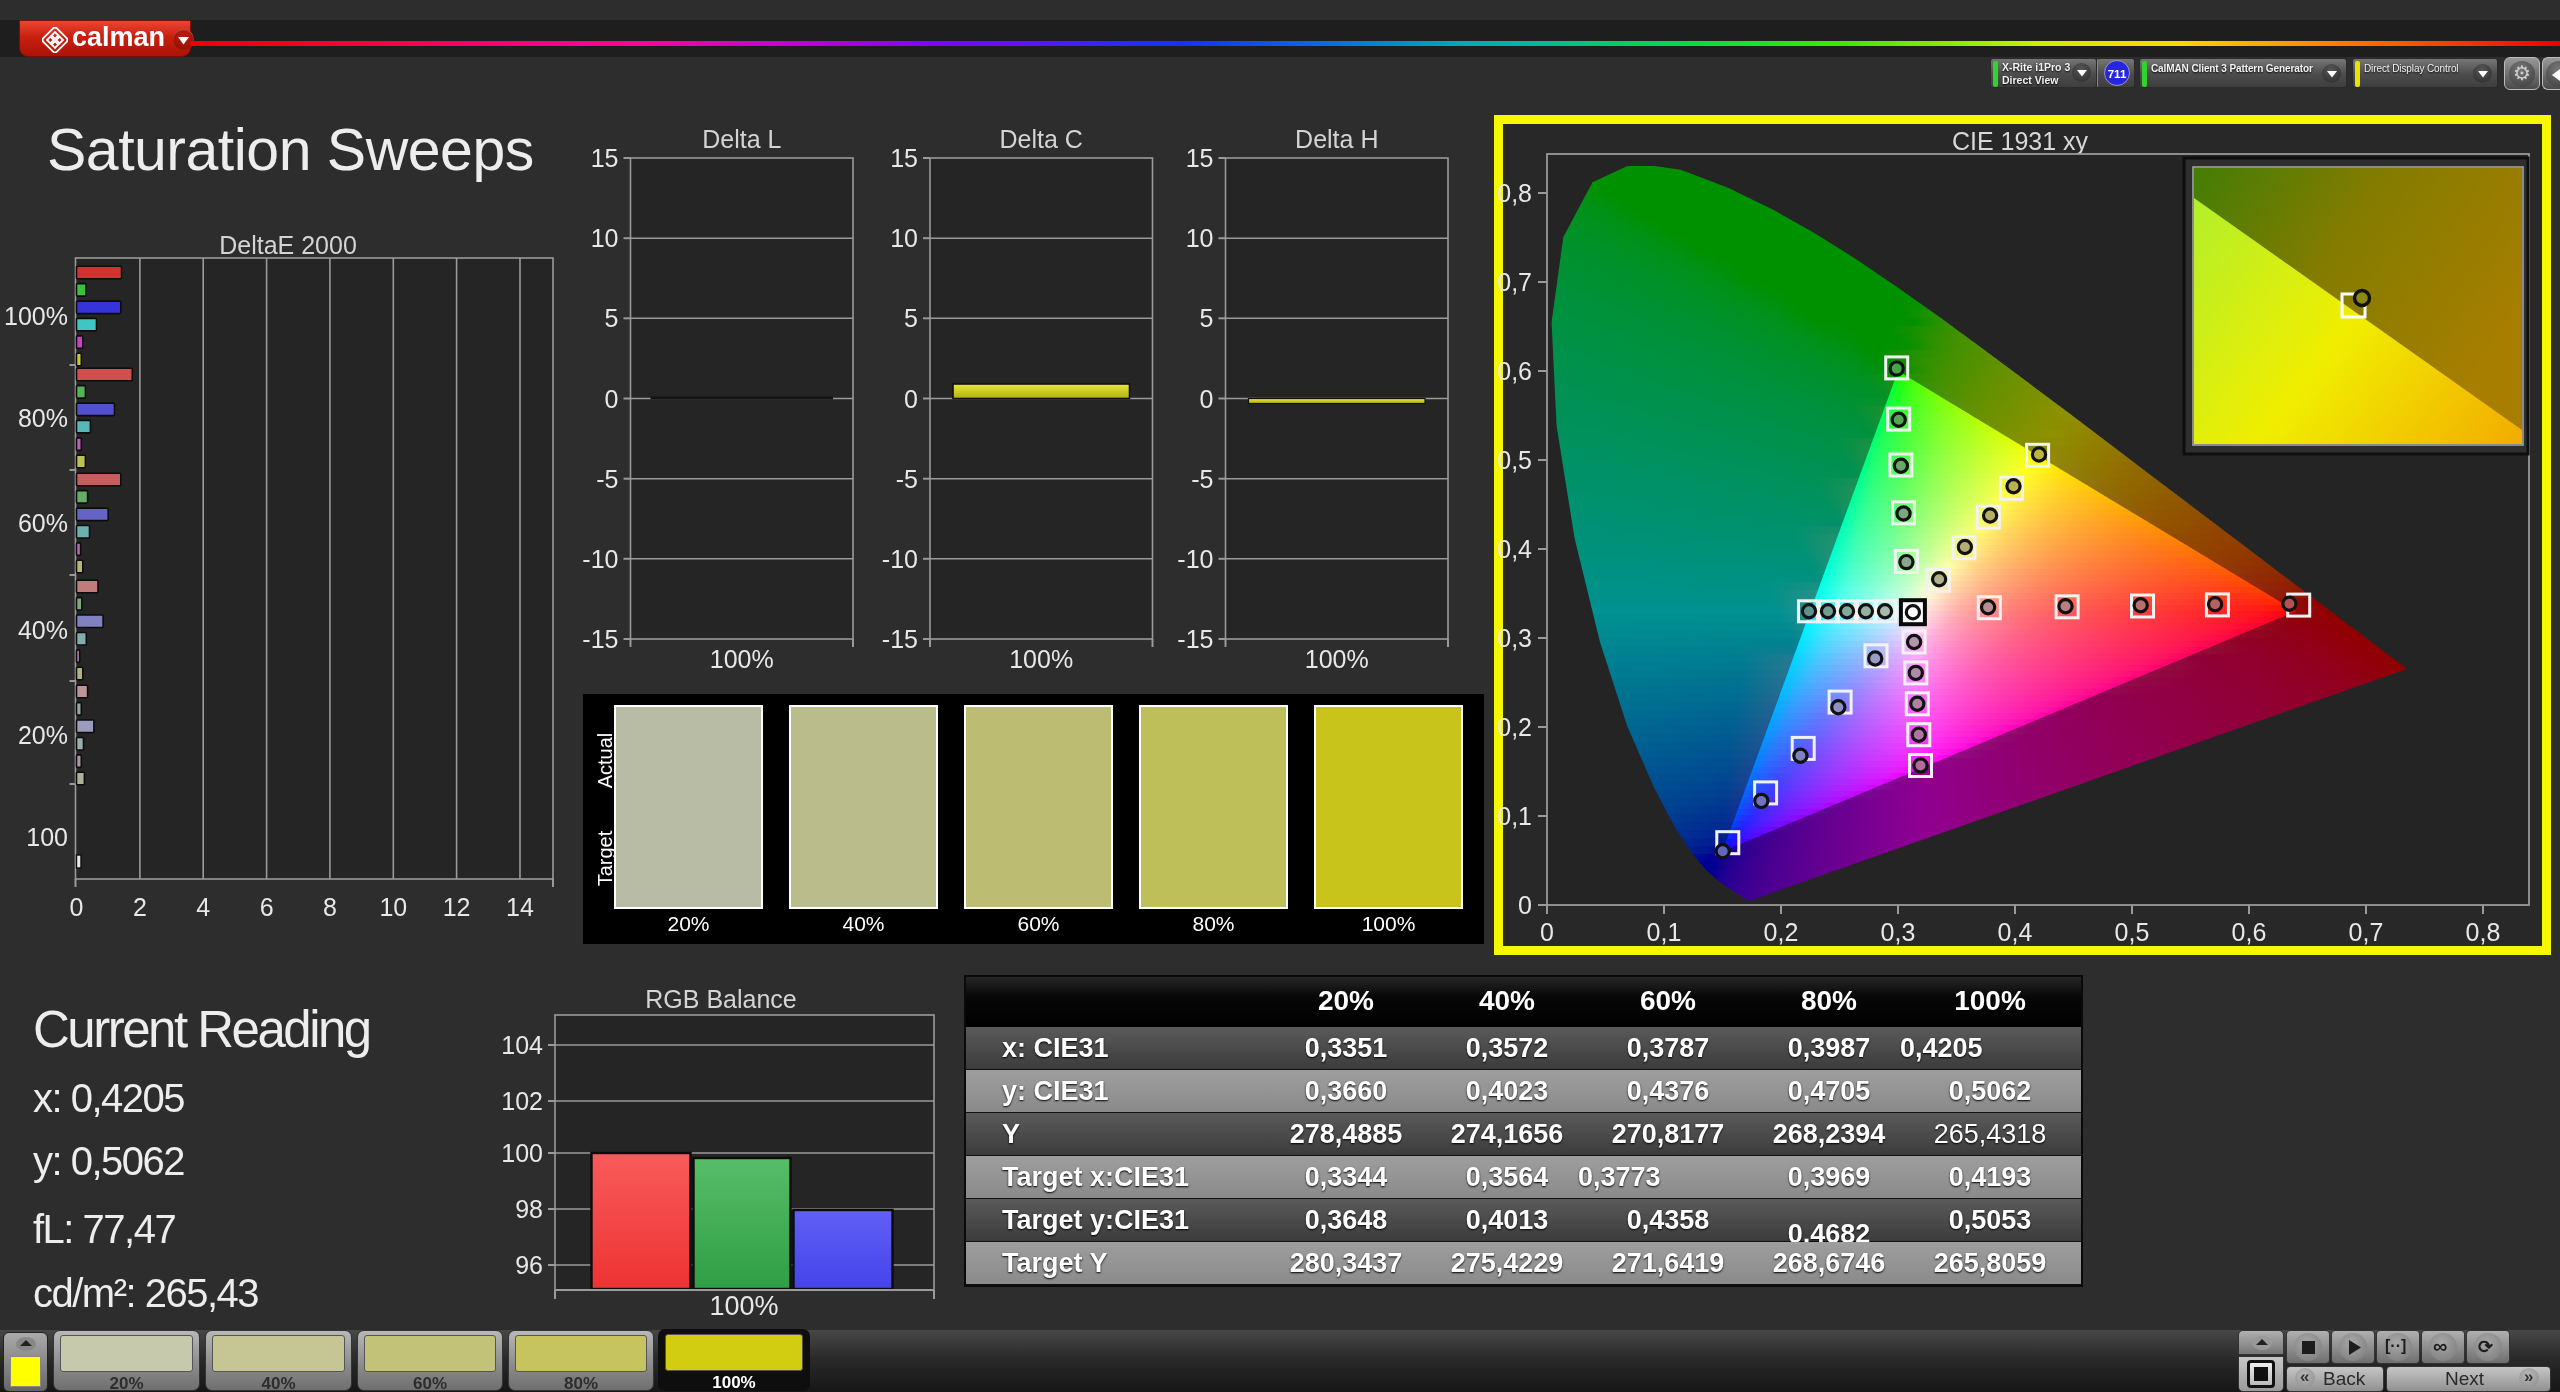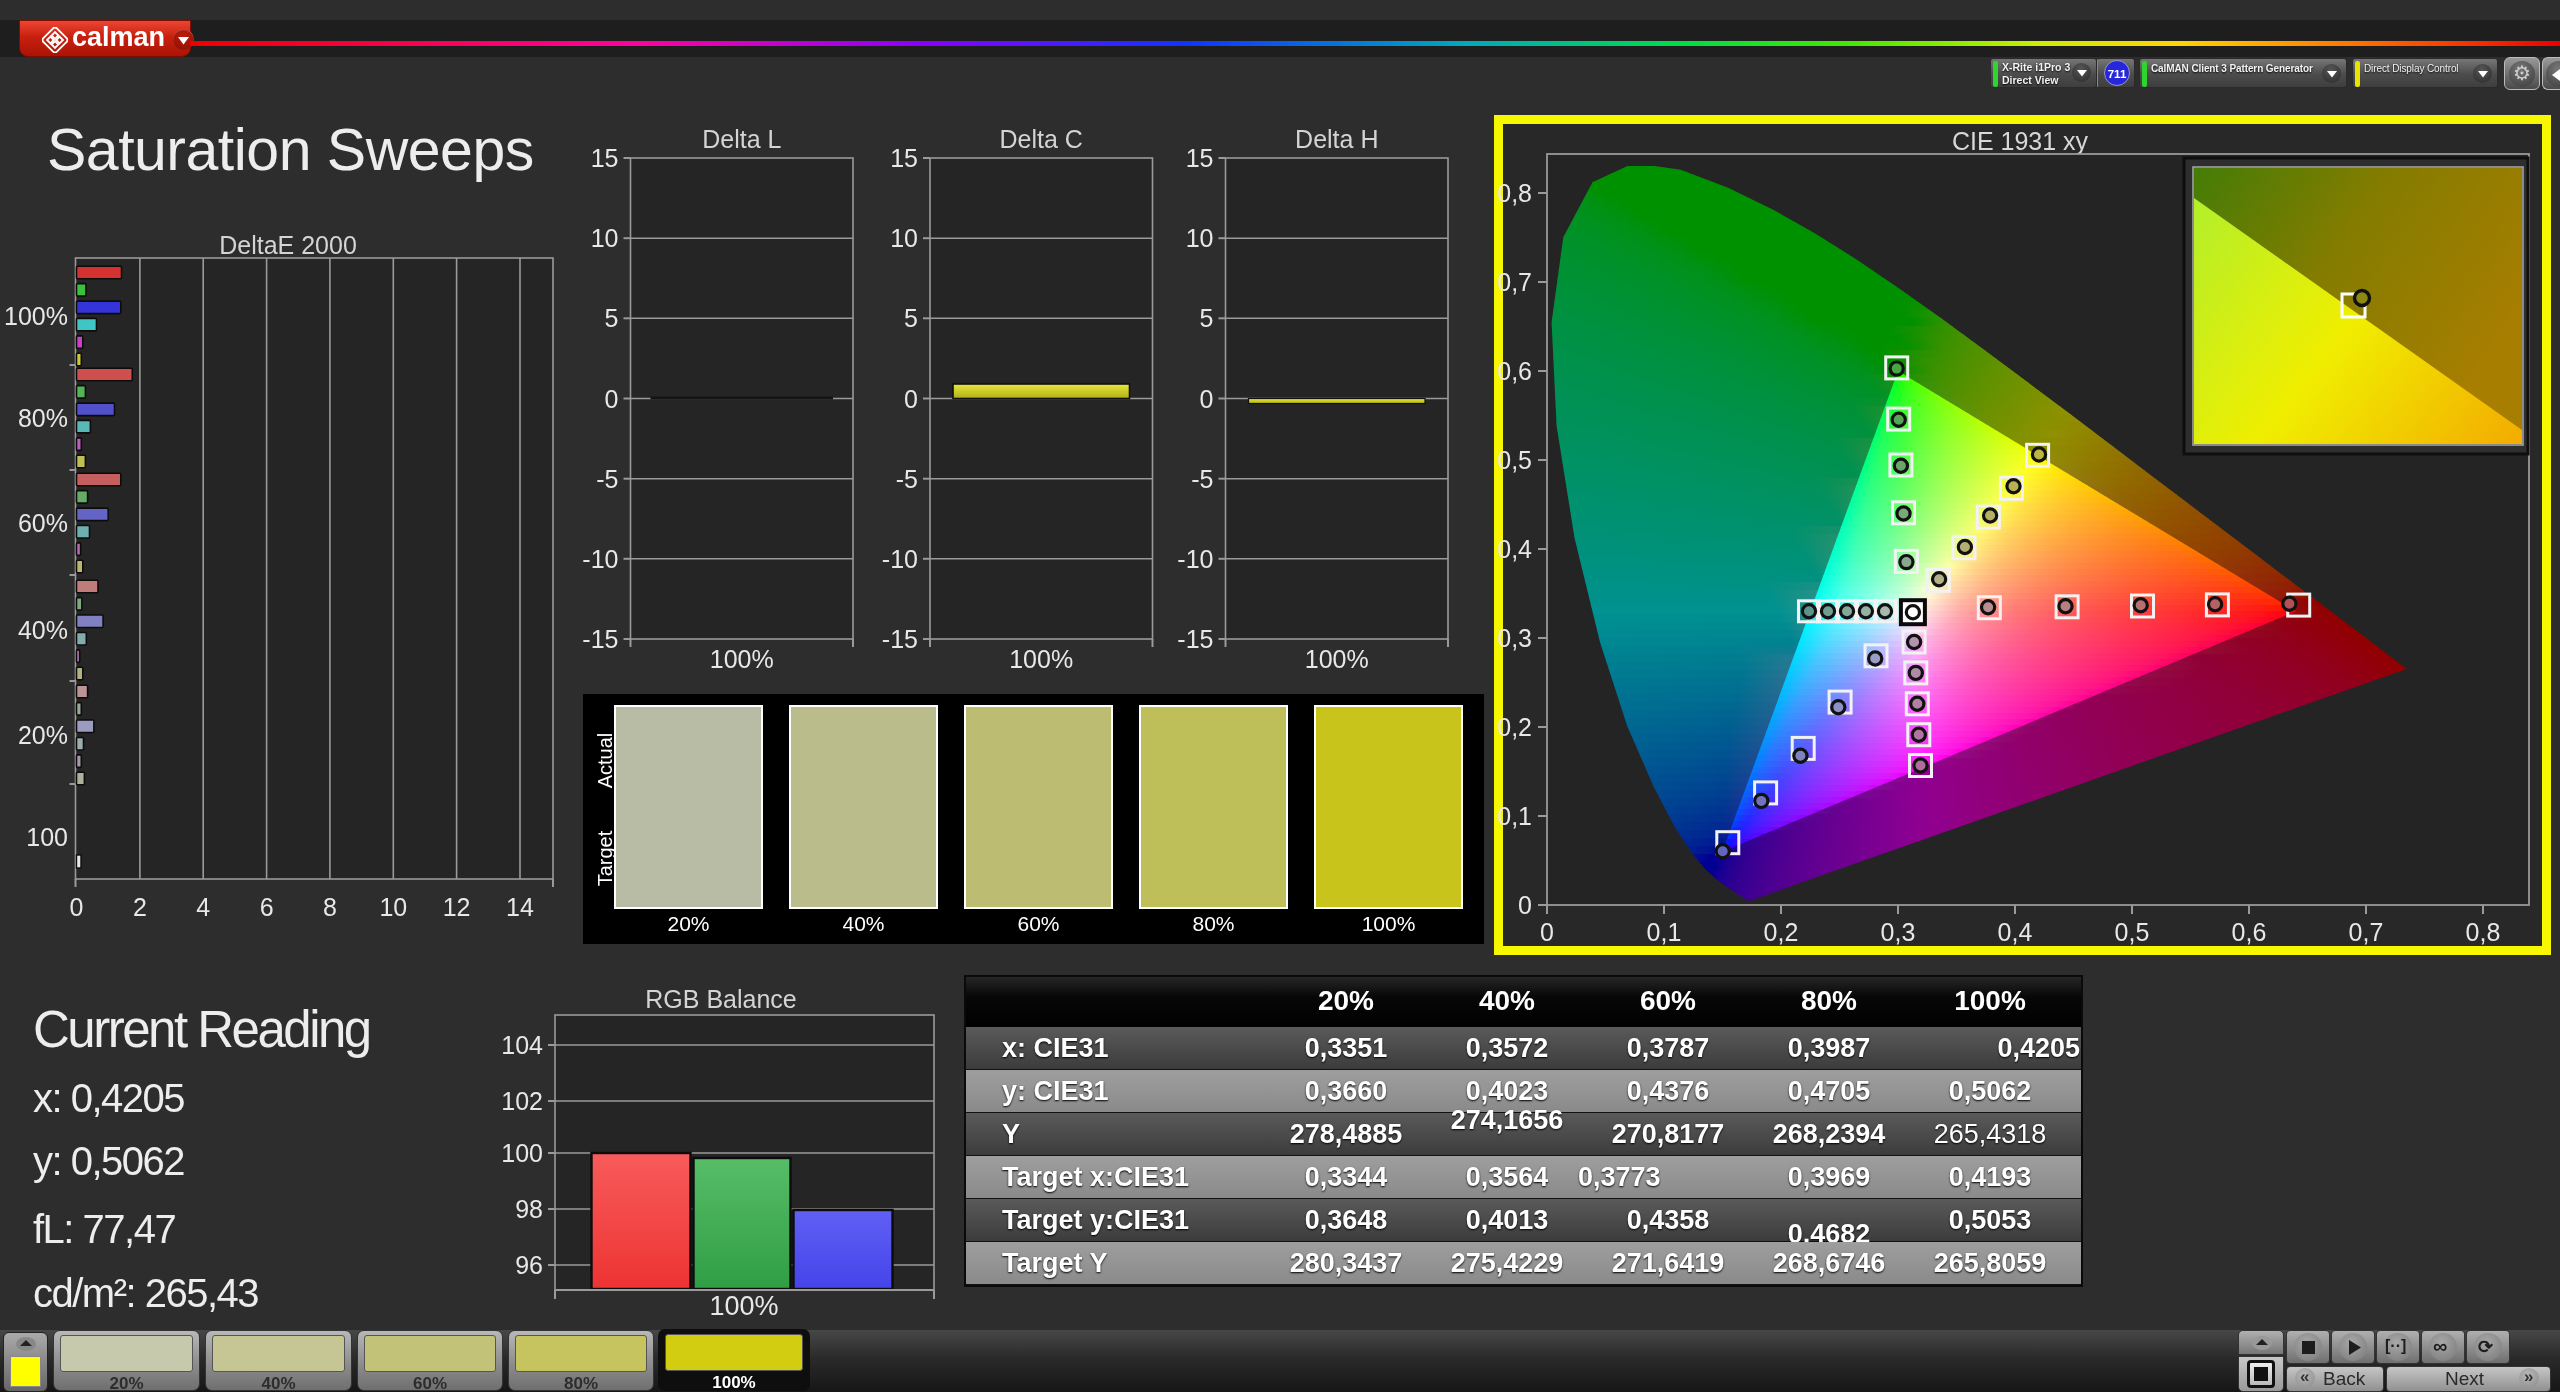--- a/index.html
+++ b/index.html
@@ -3485,32 +3485,32 @@
       <div class="abs" style="left:461px;top:8px;width:160px;text-align:center;font-size:28px;font-weight:bold;color:#fff">40%</div>
       <div class="abs" style="left:622px;top:8px;width:160px;text-align:center;font-size:28px;font-weight:bold;color:#fff">60%</div>
       <div class="abs" style="left:783px;top:8px;width:160px;text-align:center;font-size:28px;font-weight:bold;color:#fff">80%</div>
       <div class="abs" style="left:944px;top:8px;width:160px;text-align:center;font-size:28px;font-weight:bold;color:#fff">100%</div>
       <div class="abs" style="left:0;top:50px;width:1115px;height:42px;background:linear-gradient(#5a5a5a,#3c3c3c)"></div>
       <div class="abs" style="left:36px;top:56px;font-size:27px;font-weight:bold;color:#ffffff;text-shadow:0 1px 2px #000">x: CIE31</div>
       <div class="abs" style="left:290px;top:56px;width:180px;text-align:center;font-size:27px;font-weight:bold;color:#fff;text-shadow:0 1px 2px #000">0,3351</div>
       <div class="abs" style="left:451px;top:56px;width:180px;text-align:center;font-size:27px;font-weight:bold;color:#fff;text-shadow:0 1px 2px #000">0,3572</div>
       <div class="abs" style="left:612px;top:56px;width:180px;text-align:center;font-size:27px;font-weight:bold;color:#fff;text-shadow:0 1px 2px #000">0,3787</div>
       <div class="abs" style="left:773px;top:56px;width:180px;text-align:center;font-size:27px;font-weight:bold;color:#fff;text-shadow:0 1px 2px #000">0,3987</div>
-      <div class="abs" style="left:934px;top:56px;width:180px;text-align:right;font-size:27px;font-weight:bold;color:#fff;text-shadow:0 1px 2px #000">0,4205</div>
+      <div class="abs" style="left:934px;top:56px;width:180px;text-align:left;font-size:27px;font-weight:bold;color:#fff;text-shadow:0 1px 2px #000">0,4205</div>
       <div class="abs" style="left:0;top:93px;width:1115px;height:42px;background:linear-gradient(#9e9e9e,#8a8a8a)"></div>
       <div class="abs" style="left:36px;top:99px;font-size:27px;font-weight:bold;color:#fff;text-shadow:0 1px 2px #000">y: CIE31</div>
       <div class="abs" style="left:290px;top:99px;width:180px;text-align:center;font-size:27px;font-weight:bold;color:#fff;text-shadow:0 1px 2px #000">0,3660</div>
       <div class="abs" style="left:451px;top:99px;width:180px;text-align:center;font-size:27px;font-weight:bold;color:#fff;text-shadow:0 1px 2px #000">0,4023</div>
       <div class="abs" style="left:612px;top:99px;width:180px;text-align:center;font-size:27px;font-weight:bold;color:#fff;text-shadow:0 1px 2px #000">0,4376</div>
       <div class="abs" style="left:773px;top:99px;width:180px;text-align:center;font-size:27px;font-weight:bold;color:#fff;text-shadow:0 1px 2px #000">0,4705</div>
       <div class="abs" style="left:934px;top:99px;width:180px;text-align:center;font-size:27px;font-weight:bold;color:#fff;text-shadow:0 1px 2px #000">0,5062</div>
       <div class="abs" style="left:0;top:136px;width:1115px;height:42px;background:linear-gradient(#5a5a5a,#3c3c3c)"></div>
       <div class="abs" style="left:36px;top:142px;font-size:27px;font-weight:bold;color:#fff;text-shadow:0 1px 2px #000">Y</div>
       <div class="abs" style="left:290px;top:142px;width:180px;text-align:center;font-size:27px;font-weight:bold;color:#fff;text-shadow:0 1px 2px #000">278,4885</div>
-      <div class="abs" style="left:451px;top:128px;width:180px;text-align:center;font-size:27px;font-weight:bold;color:#fff;text-shadow:0 1px 2px #000">274,1656</div>
+      <div class="abs" style="left:451px;top:142px;width:180px;text-align:center;font-size:27px;font-weight:bold;color:#fff;text-shadow:0 1px 2px #000">274,1656</div>
       <div class="abs" style="left:612px;top:142px;width:180px;text-align:center;font-size:27px;font-weight:bold;color:#fff;text-shadow:0 1px 2px #000">270,8177</div>
       <div class="abs" style="left:773px;top:142px;width:180px;text-align:center;font-size:27px;font-weight:bold;color:#fff;text-shadow:0 1px 2px #000">268,2394</div>
       <div class="abs" style="left:934px;top:142px;width:180px;text-align:center;font-size:27px;font-weight:normal;color:#fff;text-shadow:0 1px 2px #000">265,4318</div>
       <div class="abs" style="left:0;top:179px;width:1115px;height:42px;background:linear-gradient(#9e9e9e,#8a8a8a)"></div>
       <div class="abs" style="left:36px;top:185px;font-size:27px;font-weight:bold;color:#fff;text-shadow:0 1px 2px #000">Target x:CIE31</div>
       <div class="abs" style="left:290px;top:185px;width:180px;text-align:center;font-size:27px;font-weight:bold;color:#fff;text-shadow:0 1px 2px #000">0,3344</div>
       <div class="abs" style="left:451px;top:185px;width:180px;text-align:center;font-size:27px;font-weight:bold;color:#fff;text-shadow:0 1px 2px #000">0,3564</div>
       <div class="abs" style="left:612px;top:185px;width:180px;text-align:left;font-size:27px;font-weight:bold;color:#fff;text-shadow:0 1px 2px #000">0,3773</div>
       <div class="abs" style="left:773px;top:185px;width:180px;text-align:center;font-size:27px;font-weight:bold;color:#fff;text-shadow:0 1px 2px #000">0,3969</div>
       <div class="abs" style="left:934px;top:185px;width:180px;text-align:center;font-size:27px;font-weight:bold;color:#fff;text-shadow:0 1px 2px #000">0,4193</div>

